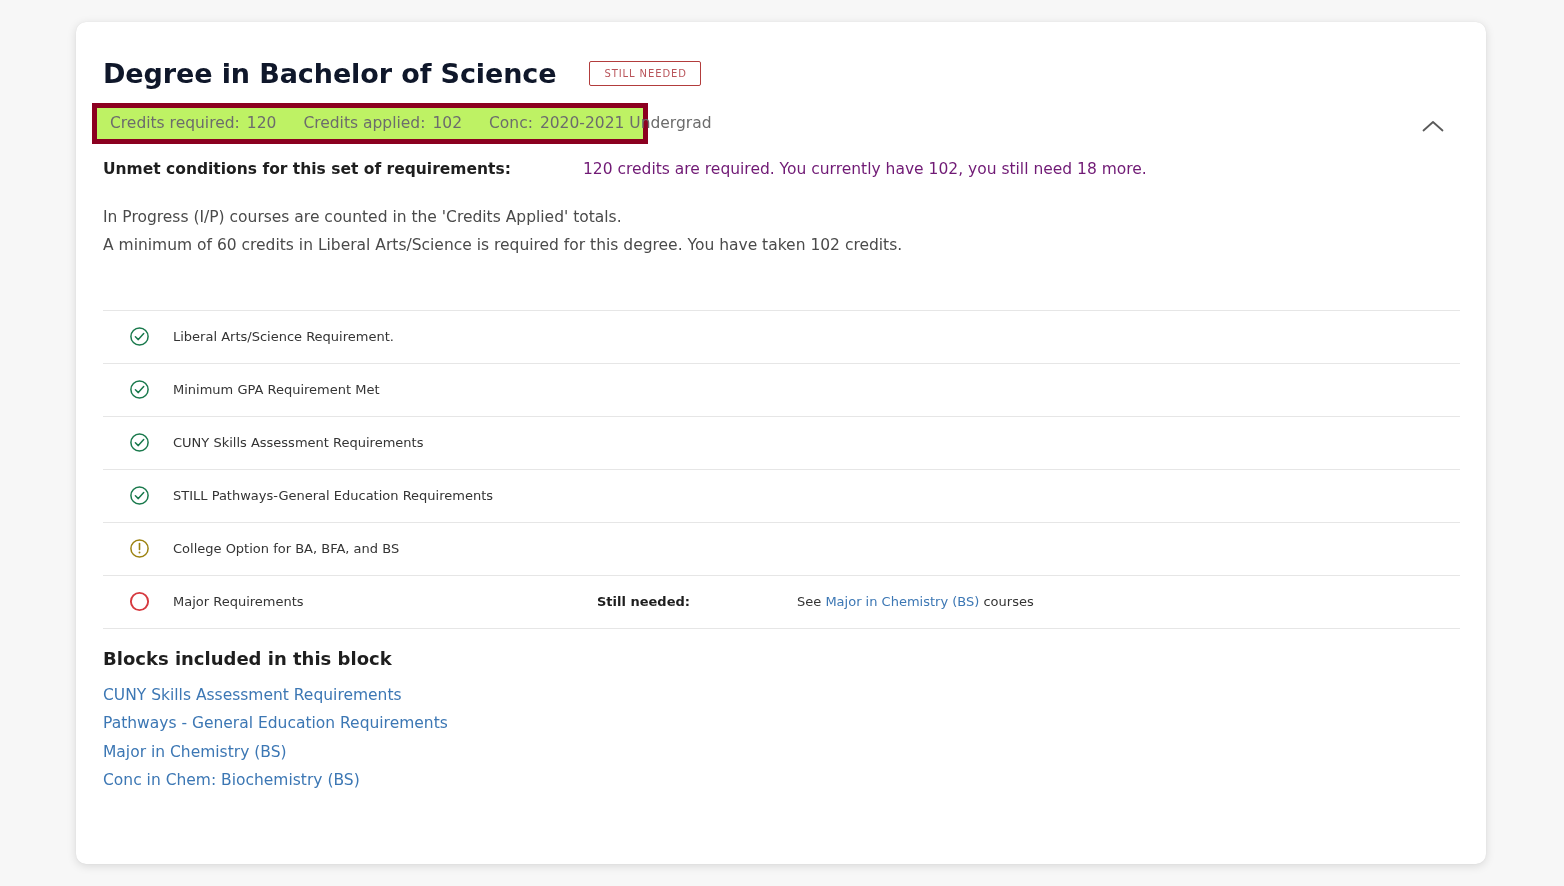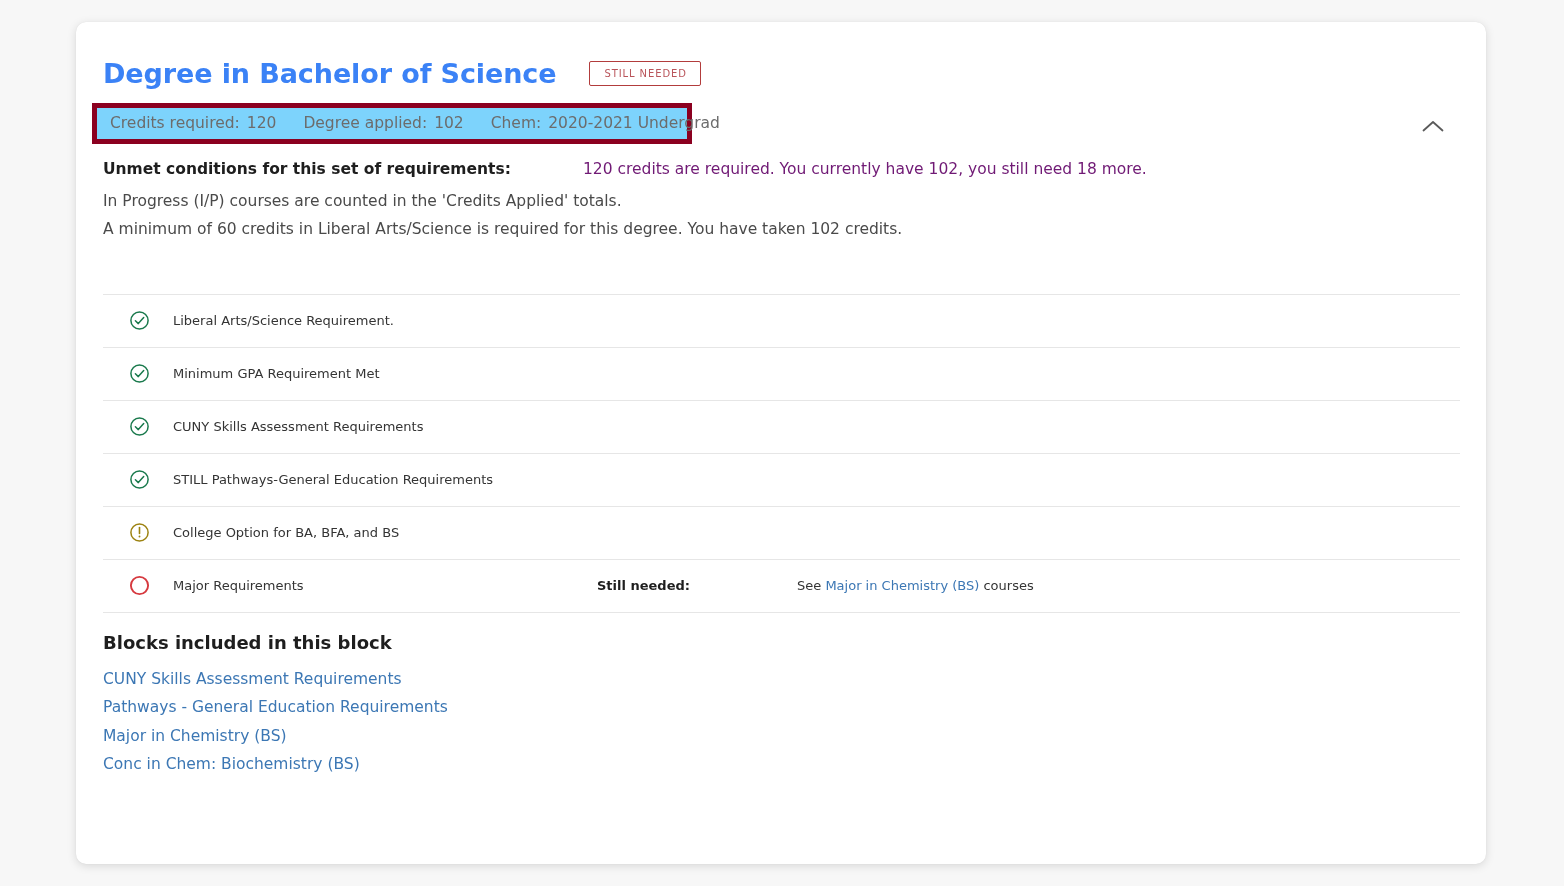--- a/index.html
+++ b/index.html
@@ -40,21 +40,21 @@
 
   
   .header-row {
     display: flex;
     align-items: center;
     padding-top: 38px;
   }
   .degree-title {
     font-size: 27px;
     font-weight: bold;
-    color: #3b82f6;
+    color: #0f172a;
     letter-spacing: -0.1px;
     line-height: 1;
     white-space: nowrap;
   }
   .status-badge {
     margin-left: 33px;
     border: 1px solid #b23c3c;
     color: #b9545a;
     font-size: 10px;
     letter-spacing: 0.9px;
@@ -78,23 +78,23 @@
     border: none;
     cursor: pointer;
     padding: 0;
   }
   .collapse-btn svg { display: block; }
 
   
   .credits-bar {
     margin-top: 16px;
     margin-left: -11px;
-    width: 600px;
+    width: 556px;
     border: 5px solid #8b0020;
-    background: #7dd3fc;
+    background: #bef264;
     padding: 6px 0 7px 13px;
     display: flex;
     align-items: baseline;
     font-size: 15.5px;
     color: #6c6c6c;
   }
   .credits-seg { white-space: nowrap; }
   .credits-seg + .credits-seg { margin-left: 27px; }
   .credits-val { margin-left: 7px; }
 
@@ -110,21 +110,21 @@
     gap: 6px;
   }
   .unmet-label {
     font-weight: bold;
     color: #1e1e1e;
     width: 462px;
     flex: 0 0 462px;
   }
   .unmet-msg { color: #701a75; margin-left: 12px; }
   .unmet-note {
-    margin-top: 12px;
+    margin-top: 28px;
     color: #4a4a4a;
     line-height: 1.45;
   }
 
   
   .req-list {
     margin-top: 53px;
     border-top: 1px solid #e6e6e6;
   }
   .req-row {
@@ -199,24 +199,24 @@
             <path d="M1.5 11.5 L11 3 L20.5 11.5" stroke="#5a5a5a" stroke-width="1.8" stroke-linecap="round" stroke-linejoin="round"></path>
           </svg>
         </span>
       </button>
 
       <div class="credits-bar">
         <span class="credits-seg">
           <span>Credits required:</span><span class="credits-val">120</span>
         </span>
         <span class="credits-seg">
-          <span>Degree applied:</span><span class="credits-val">102</span>
+          <span>Credits applied:</span><span class="credits-val">102</span>
         </span>
         <span class="credits-seg">
-          <span>Chem:</span><span class="credits-val">2020-2021 Undergrad</span>
+          <span>Conc:</span><span class="credits-val">2020-2021 Undergrad</span>
         </span>
       </div>
 
       <div class="unmet-block">
         <div class="unmet-head-row">
           <div class="unmet-label">Unmet conditions for this set of requirements:</div>
           <div class="unmet-msg">120 credits are required. You currently have 102, you still need 18 more.</div>
         </div>
         <div class="unmet-note">In Progress (I/P) courses are counted in the 'Credits Applied' totals.</div>
         <div class="unmet-note" style="margin-top:6px;">A minimum of 60 credits in Liberal Arts/Science is required for this degree. You have taken 102 credits.</div>

